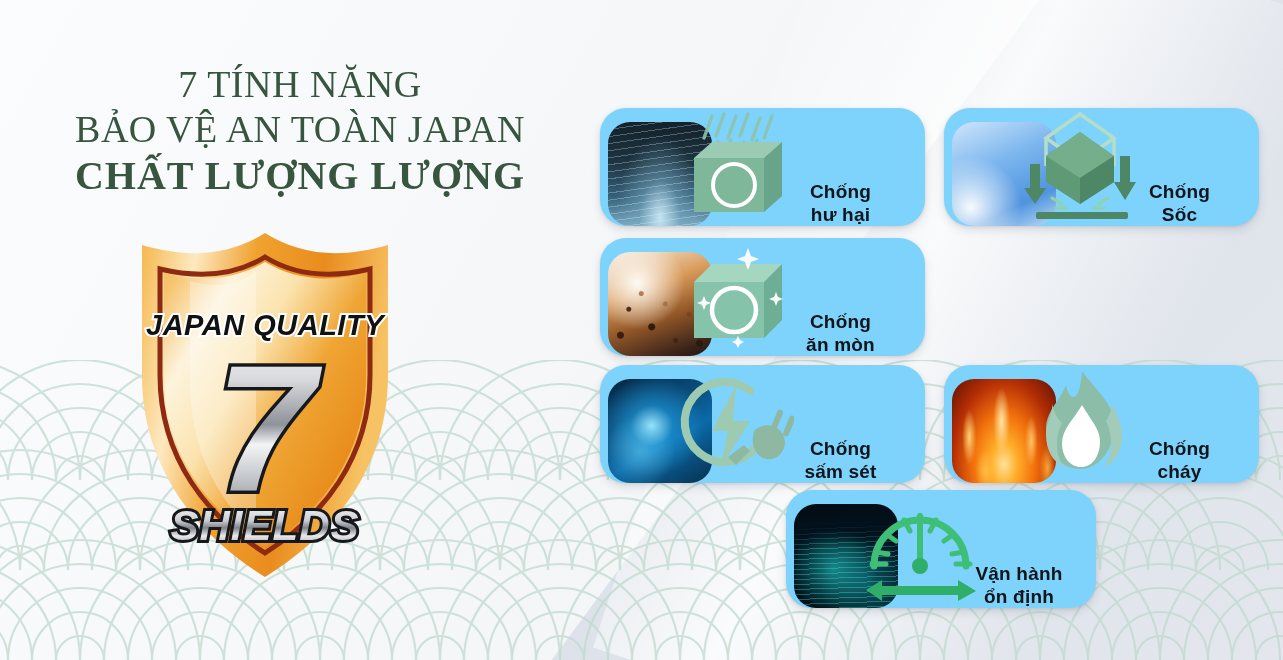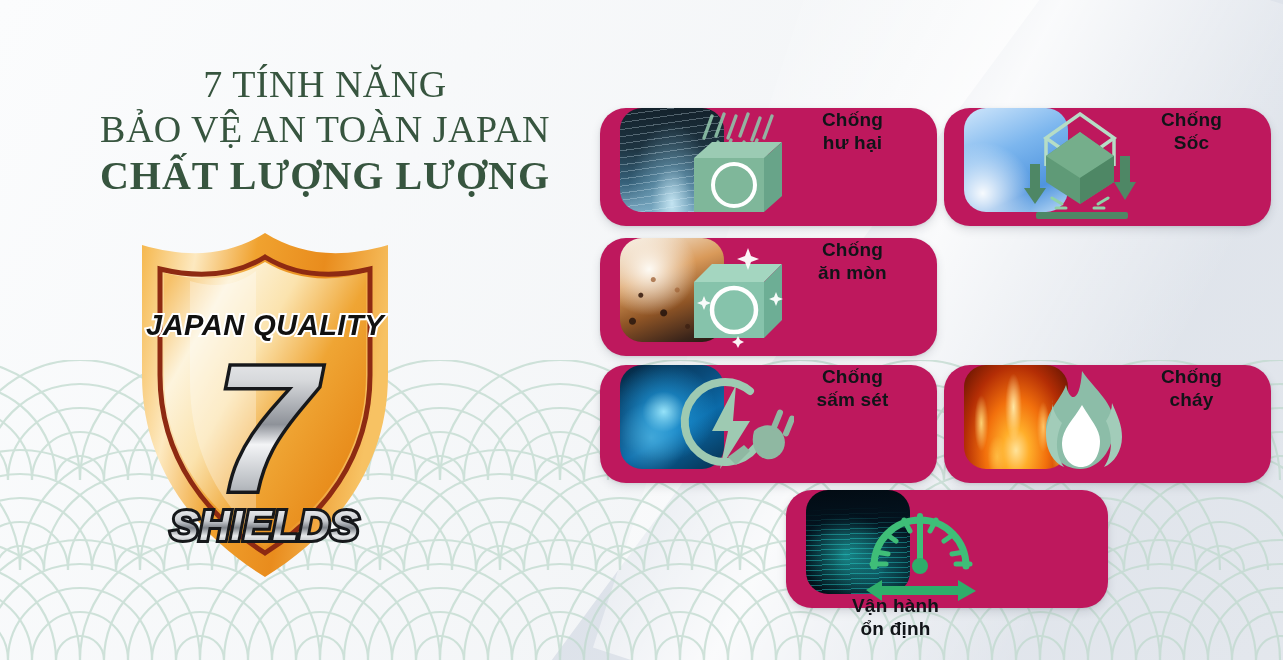--- a/index.html
+++ b/index.html
@@ -71,45 +71,43 @@
   .headline {
     position: absolute;
     left: 0;
     top: 62px;
     width: 600px;
     text-align: center;
     font-family: "Liberation Serif", "DejaVu Serif", serif;
     color: #37553f;
     line-height: 1.18;
     letter-spacing: 0.5px;
-    padding-left: 25px;
   }
   .headline .l1 { display: block; font-size: 38px; font-weight: 400; }
   .headline .l2 { display: block; font-size: 38px; font-weight: 400; }
   .headline .l3 { display: block; font-size: 40px; font-weight: 700; letter-spacing: 1px; }
 
   
   .badge {
     position: absolute;
     left: 130px;
     top: 225px;
     width: 270px;
     height: 360px;
   }
 
   
   .card {
     position: absolute;
-    background: #be185d;
+    background: #7dd3fc;
     border-radius: 26px;
     box-shadow: 0 4px 10px rgba(40,50,60,0.13), 0 1px 3px rgba(40,50,60,0.10);
     display: flex;
-    align-items: flex-start;
+    align-items: flex-end;
     overflow: visible;
-    padding-left: 12px;
   }
   .card-thumb {
     position: relative;
     width: 104px;
     height: 104px;
     flex: 0 0 104px;
     margin-left: 8px;
     border-radius: 22px;
     overflow: hidden;
   }
@@ -472,21 +470,21 @@
     <svg class="card-icon" viewBox="0 0 116 110">
       <path d="M60,2 C74,22 92,34 92,56 C92,82 76,100 58,100 C40,100 24,84 24,60 C24,42 38,32 44,16 C48,34 58,34 60,2 Z" fill="#8cbda8"></path>
       <path d="M30,30 C32,46 24,52 24,66 C24,82 32,94 42,98 C32,84 34,66 40,54 C34,48 30,40 30,30 Z" fill="#a2ccb9"></path>
       <path d="M90,34 C96,48 100,56 100,68 C100,82 92,94 82,98 C92,84 90,64 84,52 C88,46 90,40 90,34 Z" fill="#a2ccb9"></path>
       <path d="M60,36 C68,50 78,60 78,72 C78,88 70,98 59,98 C48,98 40,88 40,74 C40,60 52,50 60,36 Z" fill="#ffffff"></path>
     </svg>
     <div class="card-label">Chống
 cháy</div>
   </div>
 
-  <div class="card" style="left:786px; top:490px; width:310px; height:118px;flex-direction:column;">
+  <div class="card" style="left:786px; top:490px; width:310px; height:118px;">
     <div class="card-thumb th-wave"></div>
     <svg class="card-icon" viewBox="0 0 116 110">
 
       <path d="M10,72 A46,46 0 0 1 102,72" fill="none" stroke="#3fbe78" stroke-width="7" stroke-linecap="round"></path>
 
       <g stroke="#3fbe78" stroke-width="5" stroke-linecap="round">
         <line x1="12" y1="58" x2="24" y2="60"></line>
         <line x1="22" y1="40" x2="32" y2="47"></line>
         <line x1="40" y1="26" x2="46" y2="37"></line>
         <line x1="72" y1="26" x2="66" y2="37"></line>

